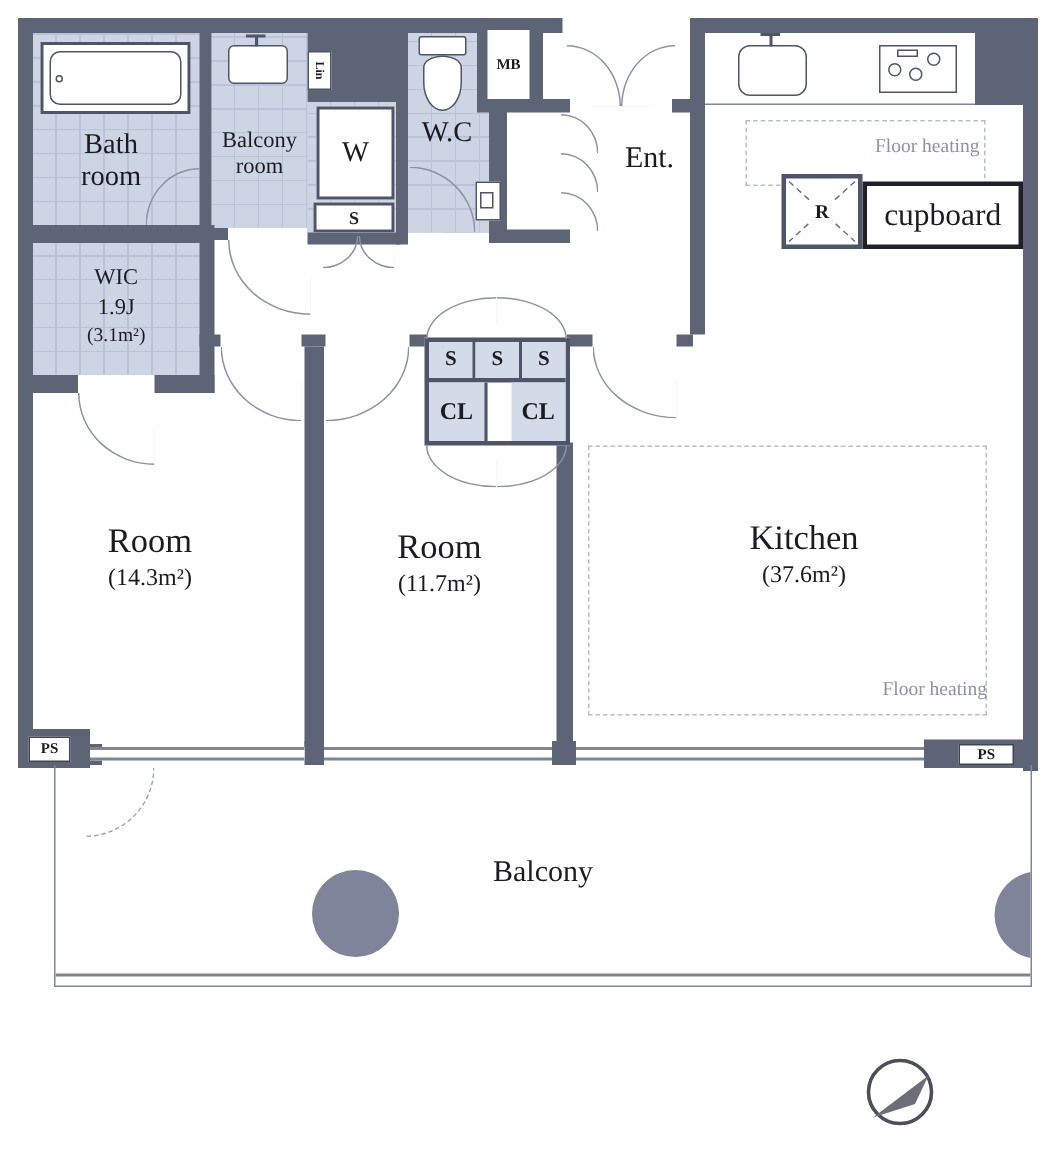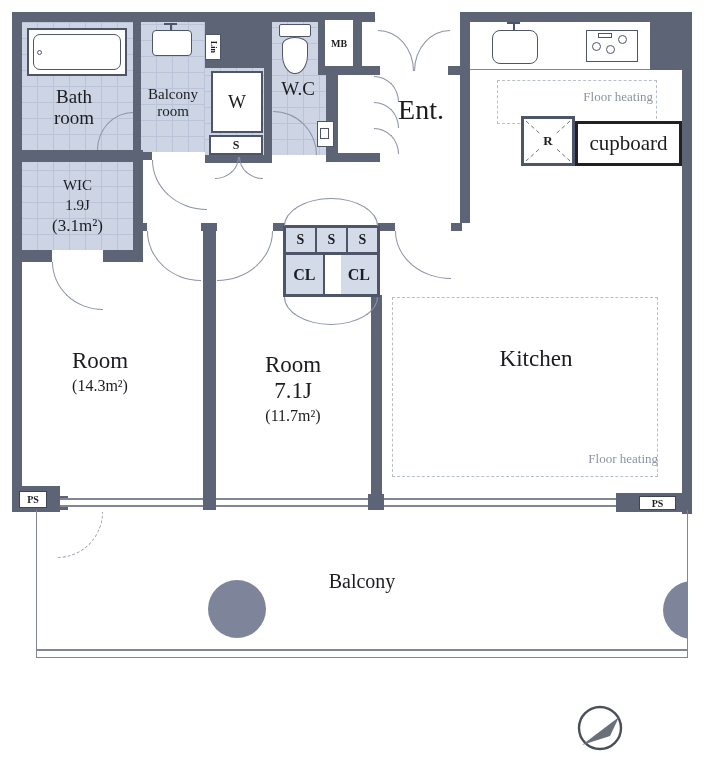--- a/index.html
+++ b/index.html
@@ -190,39 +190,39 @@
     <span>Bath</span>
       <span>room</span>
   </div>
   <div class="lbl" style="left:139px;top:86px;width:68px;font-size:15px;">
     <span>Balcony</span>
       <span>room</span>
   </div>
   <div class="lbl" style="left:272px;top:78px;width:52px;font-size:19px;">
     <span>W.C</span>
   </div>
-  <div class="lbl" style="left:390px;top:94px;width:62px;font-size:28px;">
+  <div class="lbl" style="left:402px;top:94px;width:62px;font-size:20px;">
     <span>Ent.</span>
   </div>
   <div class="lbl" style="left:25px;top:176px;width:105px;font-size:15px;line-height:1.3;">
     <span>WIC</span>
       <span>1.9J</span>
-    <span style="font-size:17px;">(3.1m²)</span>
+    <span style="font-size:13px;">(3.1m²)</span>
   </div>
   <div class="lbl" style="left:35px;top:348px;width:130px;font-size:23px;">
     <span>Room</span>
     <span style="font-size:16px;margin-top:3px;">(14.3m²)</span>
   </div>
   <div class="lbl" style="left:228px;top:352px;width:130px;font-size:23px;">
     <span>Room</span>
-      <span>7.1J</span>
     <span style="font-size:16px;margin-top:3px;">(11.7m²)</span>
   </div>
   <div class="lbl" style="left:447px;top:346px;width:178px;font-size:23px;">
       <span>Kitchen</span>
+    <span style="font-size:16px;margin-top:3px;">(37.6m²)</span>
   </div>
   <div class="lbl" style="left:302px;top:570px;width:120px;font-size:20px;">
     <span>Balcony</span>
   </div>
 
   <svg width="48" height="48" style="position:absolute;left:576px;top:704px;">
     <circle cx="24" cy="24" r="21" fill="none" stroke="#4a4f5a" stroke-width="2.4"></circle>
     <polygon points="6,41 43,13 34,32" fill="#6a6f7a"></polygon>
   </svg>
 

